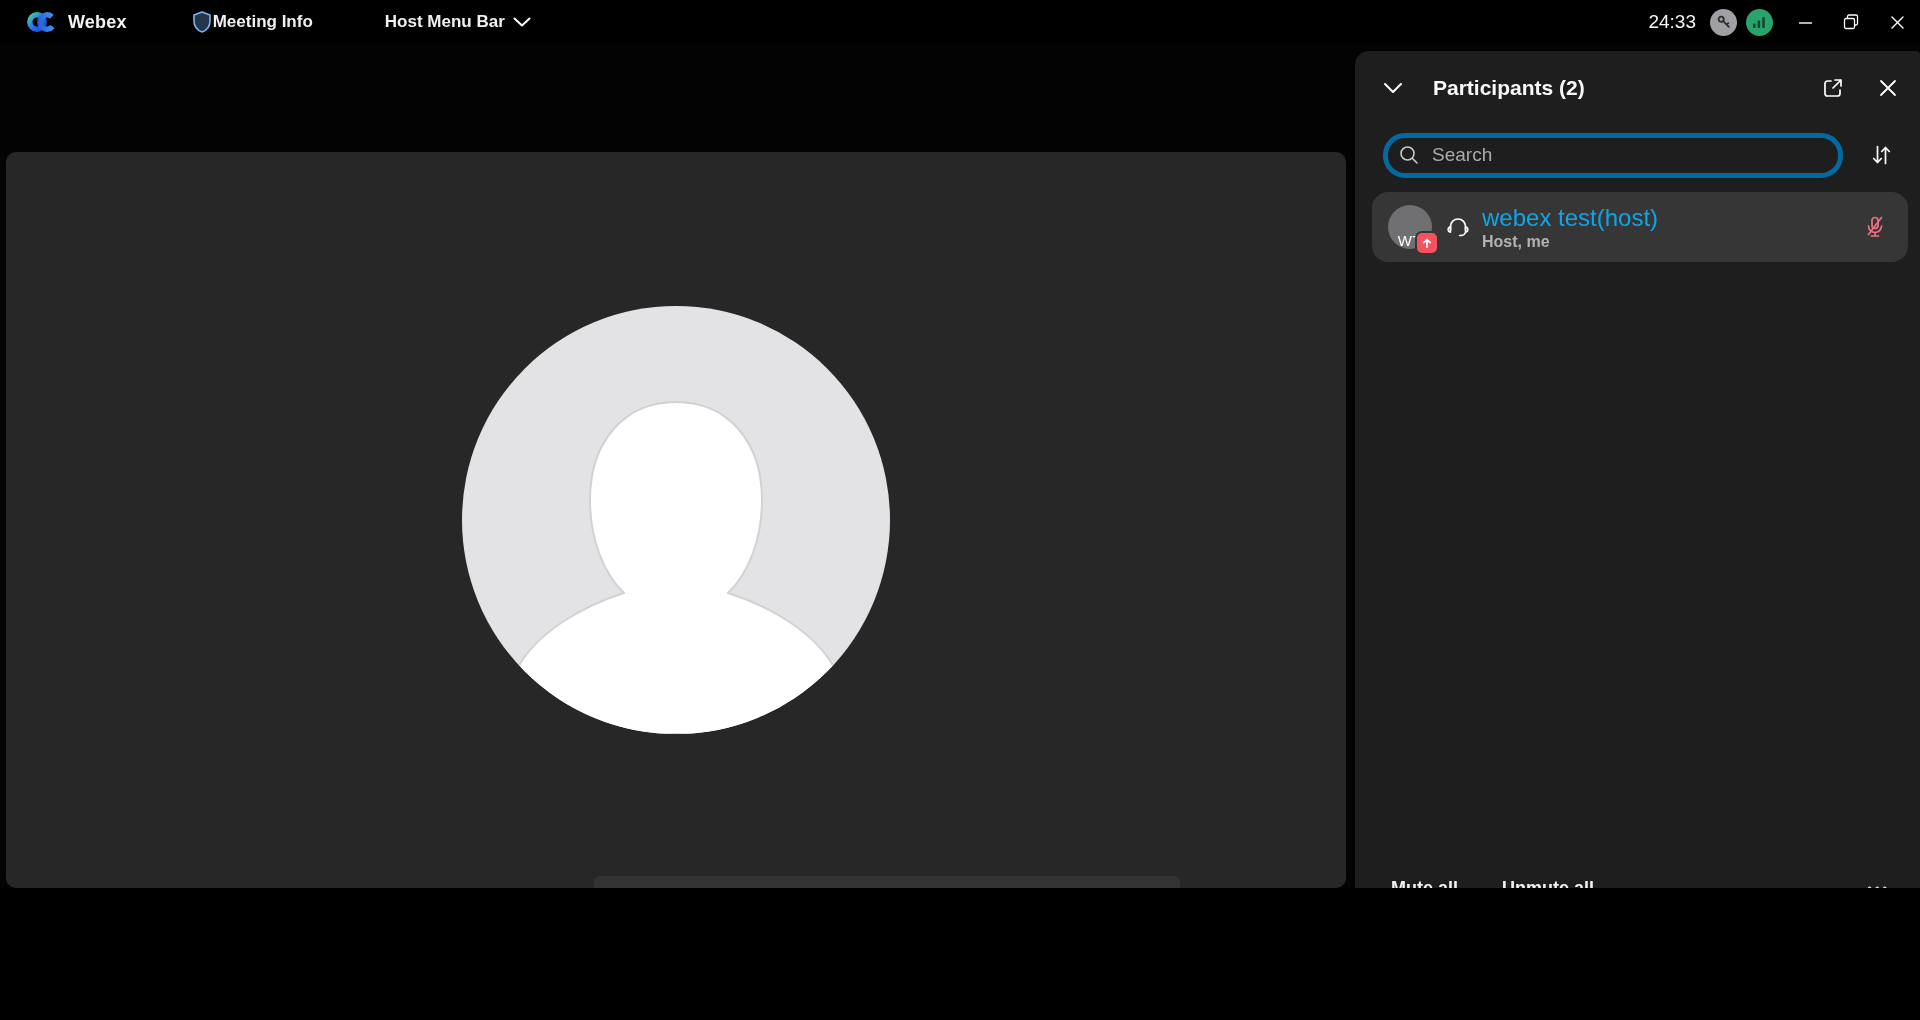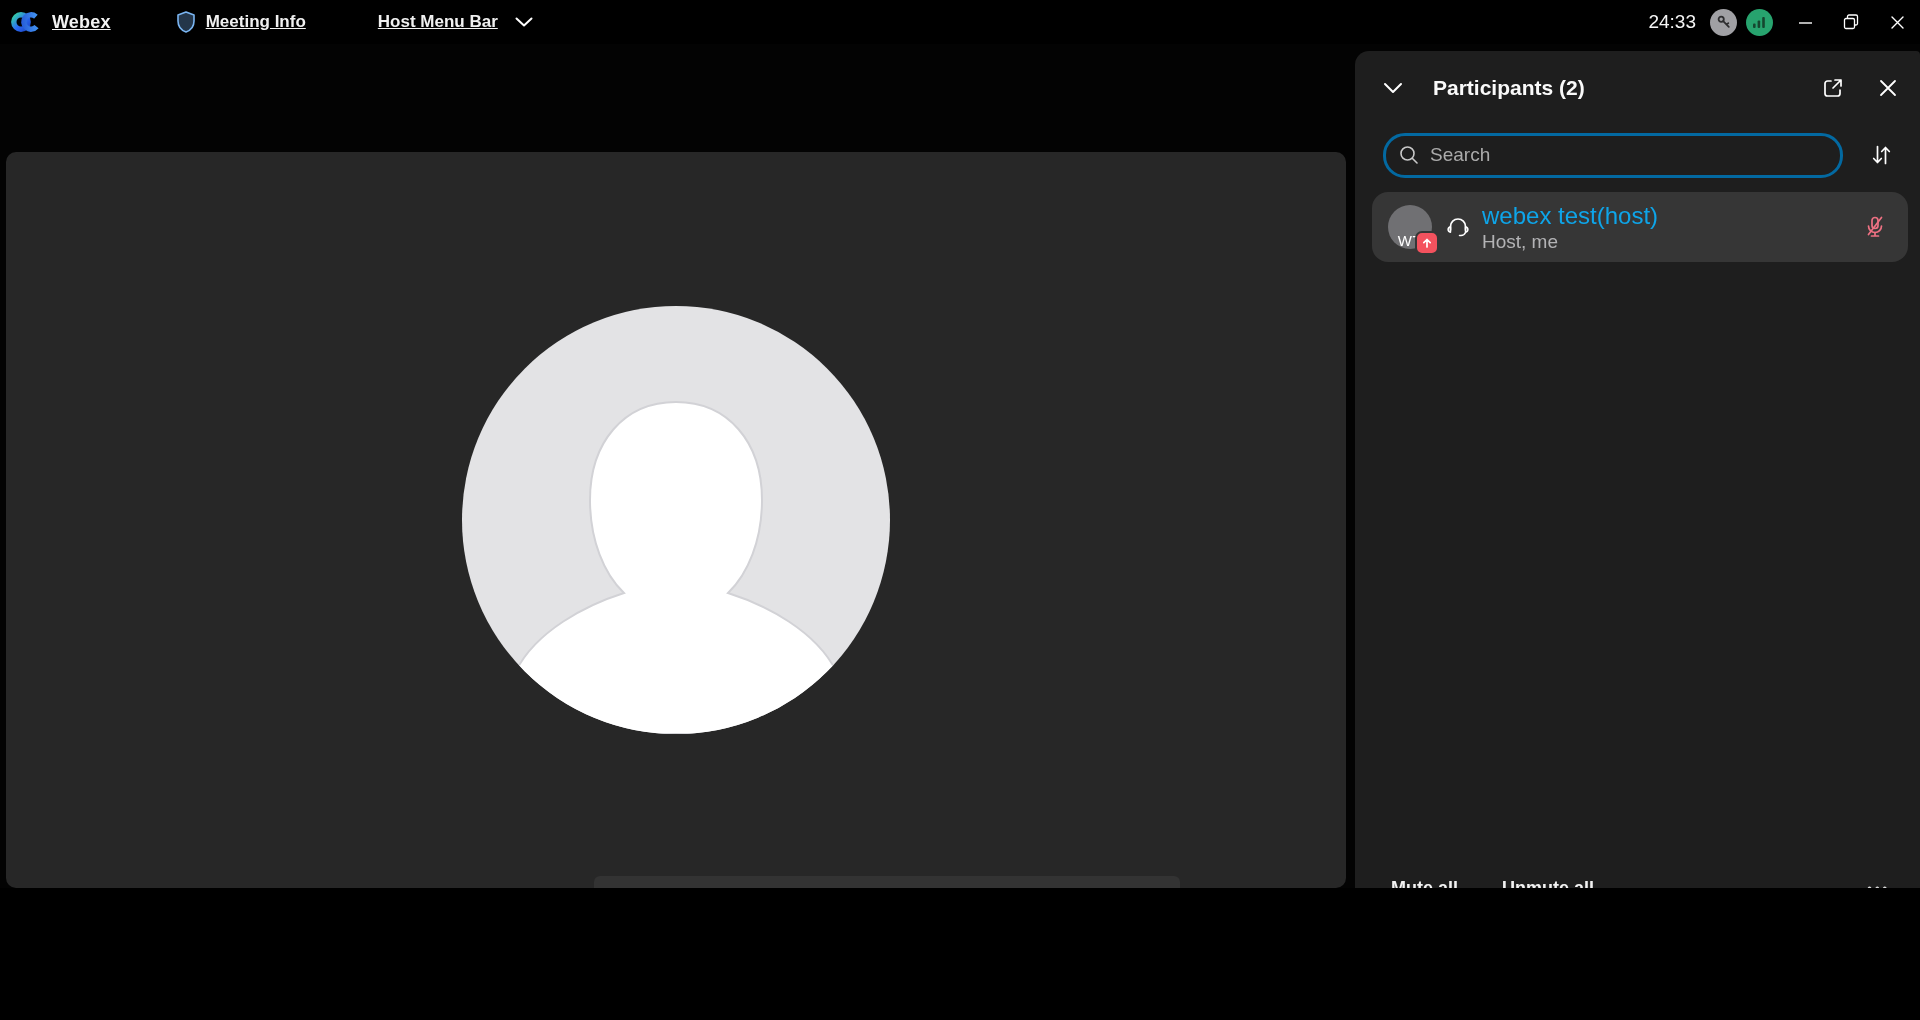--- a/index.html
+++ b/index.html
@@ -3,23 +3,23 @@
 <meta charset="utf-8">
 <style>
   * { margin:0; padding:0; box-sizing:border-box; }
   html,body { width:1920px; height:1020px; background:#000; overflow:hidden;
     font-family:"Liberation Sans", sans-serif; }
   .app { position:relative; width:1920px; height:1020px; background:#030303; color:#f3f3f3; }
 
   
   .titlebar { position:absolute; top:0; left:0; right:0; height:44px;
     display:flex; align-items:center; background:#000; }
-  .tb-left { display:flex; align-items:center; gap:10px; padding-left:10px;text-decoration:underline; }
+  .tb-left { display:flex; align-items:center; gap:10px; padding-left:26px; }
   .app-name { font-size:18px; font-weight:700; margin-right:44px; letter-spacing:.2px; }
-  .tb-item { display:flex; align-items:center; gap:9px; font-size:17px; font-weight:600;
+  .tb-item { display:flex; align-items:center; font-size:17px; font-weight:600;
     color:#f0f0f0; background:transparent; border:none; cursor:default; padding:6px 10px; }
   .tb-right { margin-left:auto; display:flex; align-items:center; gap:0; }
   .timer { font-size:19px; font-weight:400; color:#f5f5f5; margin-right:14px; }
   .badge-circle { width:27px; height:27px; border-radius:50%; display:flex;
     align-items:center; justify-content:center; margin-right:9px; }
   .badge-key { background:#a0a0a4; }
   .badge-net { background:#27a36e; }
   .win-btn { width:46px; height:40px; display:flex; align-items:center; justify-content:center;
     background:transparent; border:none; }
 
@@ -37,40 +37,40 @@
   .panel-header { position:absolute; top:18px; left:24px; right:18px; height:38px;
     display:flex; align-items:center; gap:26px; }
   .panel-title { font-size:21px; font-weight:600; color:#fafafa; }
   .panel-header .spacer { margin-left:auto; }
   .icon-btn { background:transparent; border:none; display:flex; align-items:center;
     justify-content:center; padding:4px; }
   .search-row { position:absolute; top:81px; left:28px; right:22px; height:46px;
     display:flex; align-items:center; }
   .search-box { position:relative; width:460px; height:45px; }
   .search-box input { width:100%; height:100%; background:transparent;
-    border:3px solid #0369a1; border-radius:22px; color:#efefef; font-size:19px;
+    border:5px solid #0369a1; border-radius:22px; color:#efefef; font-size:19px;
     padding:0 18px 0 44px; outline:none; font-family:"Liberation Sans", sans-serif; }
   .search-box input::placeholder { color:#ababab; }
   .search-icon { position:absolute; left:15px; top:11px; }
   .sort-btn { margin-left:auto; }
 
   .p-row { position:absolute; left:17px; width:536px; display:grid;
     grid-template-columns:62px 48px 1fr 56px; align-items:center; border-radius:16px; }
   .p-row.me { top:141px; height:70px; background:#363636; }
   .p-row.other { top:219px; height:62px; background:transparent; }
   .p-avatar { position:relative; width:44px; height:44px; margin-left:16px; border-radius:50%;
     background:#707073; display:flex; align-items:flex-end; justify-content:center; }
   .p-initials { font-size:15px; font-weight:400; color:#fff; letter-spacing:.5px; }
   .share-badge { position:absolute; right:-7px; bottom:-6px; width:24px; height:24px;
     border-radius:7px; background:#f4525e; border:2px solid #363636;
     display:flex; align-items:center; justify-content:center; }
   .p-slot { display:flex; align-items:center; justify-content:flex-start; padding-left:10px; }
   .p-names { display:flex; flex-direction:column; gap:1px; }
   .p-name { font-size:24px; font-weight:500; color:#0ea5e9; }
-  .p-sub  { font-size:19px; font-weight:400; color:#b3b3b5; }
+  .p-sub  { font-size:16px; font-weight:700; color:#b3b3b5; }
   .p-mic  { justify-self:end; margin-right:20px; background:transparent; border:none;
     display:flex; align-items:center; }
 
   .panel-footer { position:absolute; left:36px; right:30px; bottom:24px; height:30px;
     display:flex; align-items:center; gap:44px; }
   .link-btn { background:transparent; border:none; color:#f2f2f2; font-size:18px;
     font-weight:600; font-family:"Liberation Sans", sans-serif; }
   .footer-more { margin-left:auto; color:#d9d9d9; font-size:13px; letter-spacing:3px;
     background:transparent; border:none; }
 

